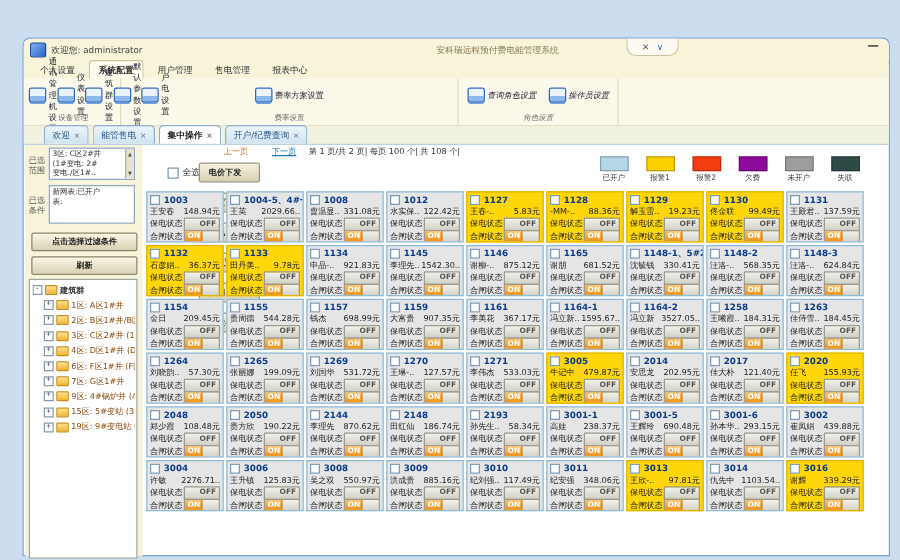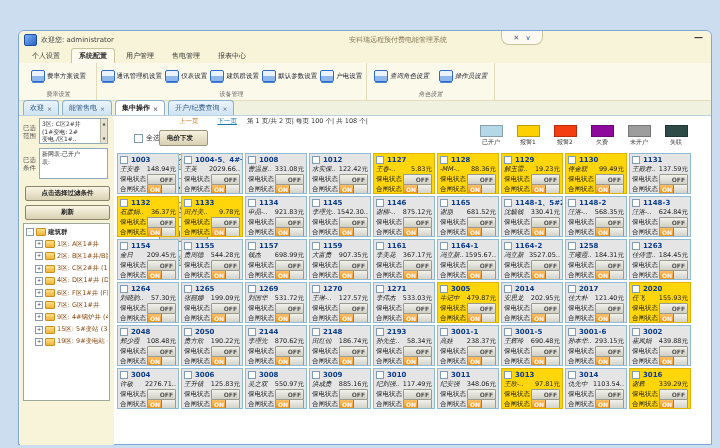--- a/index.html
+++ b/index.html
@@ -32,41 +32,41 @@
   .rgroup:nth-child(2){left:78px;width:270px;}
   .rgroup:nth-child(3){left:348px;width:128px;font-style:italic;}
   .rbtns{display:flex;align-items:center;height:26px;justify-content:space-around;padding:0 2px;}
   .rbtn{display:flex;align-items:center;gap:2px;font-size:6.5px;color:#223;}
   .ricon{width:12px;height:10px;border:1px solid #2e6bc8;border-radius:2px;flex:none;
          background:linear-gradient(#eaf3ff 0 55%,#8fb9ec 55% 100%);
          box-shadow:0 2px 0 -1px #4a84d8;}
   .rglabel{position:absolute;bottom:1px;width:100%;text-align:center;font-size:6px;color:#666;}
   
   .doctabs{position:absolute;left:0;top:70px;width:100%;height:15px;background:#f1f1e0;
-           display:flex;align-items:flex-end;padding-left:4px;box-sizing:border-box;gap:3px;
+           display:flex;align-items:flex-end;padding-left:16px;box-sizing:border-box;gap:3px;
            border-bottom:1px solid #bcd0e0;}
   .dtab{display:inline-flex;align-items:center;gap:3px;font-size:7px;color:#2a5580;
         background:linear-gradient(#eaf4fb,#cfe3f2);border:1px solid #8cb0cc;border-bottom:none;
         border-radius:4px 4px 0 0;padding:2px 6px;}
   .dtab.active{background:#fff;color:#222;font-weight:bold;}
   .dtab .x{font-size:6px;color:#667;}
   
   .sidebar{position:absolute;left:1px;top:85px;width:94px;height:329px;background:#f7f4d9;}
   .sb-label{position:absolute;left:3px;width:15px;font-size:6.5px;color:#555;line-height:8px;}
   .listbox{position:absolute;background:#fff;border:1px solid #92a8bd;font-size:6px;color:#333;
            line-height:7.5px;padding:1px 2px;box-sizing:border-box;overflow:hidden;}
   .lb1{left:19px;top:2px;width:69px;height:26px;}
   .lb2{left:19px;top:32px;width:69px;height:31px;}
   .lb-scroll{position:absolute;right:0;top:0;bottom:0;width:7px;background:#e6e2d2;
              border-left:1px solid #b8b4a0;display:flex;flex-direction:column;justify-content:space-between;
              align-items:center;font-size:4px;color:#555;padding:1px 0;box-sizing:border-box;}
   .sb-btn{position:absolute;left:5px;width:83px;height:13px;font-size:6.5px;font-weight:bold;color:#222;
           background:linear-gradient(#faf6e4,#d9d1b4);border:1px solid#8a8468;border-radius:2px;
           display:flex;align-items:center;justify-content:center;}
-  .treebox{position:absolute;left:3px;top:107px;width:87px;height:178px;background:#fff;
+  .treebox{position:absolute;left:3px;top:107px;width:87px;height:224px;background:#fff;
            border:1px solid #a0a89c;overflow:hidden;box-sizing:border-box;padding:2px 1px 2px 2px;}
   .trow{display:flex;align-items:center;gap:2px;height:12.2px;white-space:nowrap;overflow:hidden;}
   .trow .exp{flex:none;width:6px;height:6px;border:1px solid #8899aa;background:#fff;font-size:5px;
              line-height:5px;text-align:center;color:#335;}
   .trow .fold{flex:none;width:8px;height:6px;background:linear-gradient(#ffe08a,#f0b43c);
               border:1px solid #c89018;border-radius:1px;}
   .trow .tl{font-size:6.5px;color:#8a4a10;}
   .trow.root .tl{color:#333;font-weight:bold;}
   .trow.child{padding-left:9px;}
   
@@ -86,21 +86,21 @@
   
   .grid{position:absolute;left:98px;top:122px;display:grid;grid-template-columns:repeat(9,62px);
         grid-auto-rows:41px;gap:2px;}
   .card{box-sizing:border-box;border:1px solid;padding:1px 2px;overflow:hidden;}
   .card.b{background:#e5e5e5;border-color:#8fbcd4;}
   .card.y{background:#ffd60a;border-color:#dfb400;}
   .c-head{display:flex;align-items:center;gap:3px;height:9px;}
   .c-cb{width:6px;height:6px;background:#fff;border:1px solid #7f9db9;flex:none;}
   .c-num{font-size:7px;font-weight:bold;color:#0b3b8c;white-space:nowrap;}
   .c-line{display:flex;justify-content:space-between;align-items:center;height:10px;font-size:6.5px;color:#222;}
-  .c-name{max-width:30px;overflow:hidden;white-space:nowrap;font-style:italic;}
+  .c-name{max-width:30px;overflow:hidden;white-space:nowrap;}
   .c-amt{white-space:nowrap;}
   .tog{position:relative;width:27px;height:9px;flex:none;border:1px solid #9a9a8e;border-radius:1px;
        background:linear-gradient(#f2f2ec,#cfcfc5);font-size:6px;}
   .tog i{position:absolute;top:50%;transform:translateY(-50%);font-style:normal;font-weight:bold;}
   .tog.off i{right:2px;color:#555;}
   .tog.on::before{content:"";position:absolute;left:0;top:0;bottom:0;width:13px;
                   background:linear-gradient(#ffc066,#ee8d0e);border-right:1px solid #c87400;}
   .tog.on i{left:2px;color:#fff;}
 </style>
 </head>
@@ -124,49 +124,49 @@
       <span class="mtab">用户管理</span>
       <span class="mtab">售电管理</span>
       <span class="mtab">报表中心</span>
     </div>
 
   <div class="ribbon" id="ribbon">
       <div class="rgroup">
         <div class="rbtns">
           <span class="rbtn">
             <span class="ricon"></span>
-            <span>费率方案设置</span>
-          </span>
-        </div>
-        <div class="rglabel">费率设置</div>
+            <span>通讯管理机设置</span>
+          </span>
+          <span class="rbtn">
+            <span class="ricon"></span>
+            <span>仪表设置</span>
+          </span>
+          <span class="rbtn">
+            <span class="ricon"></span>
+            <span>建筑群设置</span>
+          </span>
+          <span class="rbtn">
+            <span class="ricon"></span>
+            <span>默认参数设置</span>
+          </span>
+          <span class="rbtn">
+            <span class="ricon"></span>
+            <span>户电设置</span>
+          </span>
+        </div>
+        <div class="rglabel">设备管理</div>
       </div>
       <div class="rgroup">
         <div class="rbtns">
           <span class="rbtn">
             <span class="ricon"></span>
-            <span>通讯管理机设置</span>
-          </span>
-          <span class="rbtn">
-            <span class="ricon"></span>
-            <span>仪表设置</span>
-          </span>
-          <span class="rbtn">
-            <span class="ricon"></span>
-            <span>建筑群设置</span>
-          </span>
-          <span class="rbtn">
-            <span class="ricon"></span>
-            <span>默认参数设置</span>
-          </span>
-          <span class="rbtn">
-            <span class="ricon"></span>
-            <span>户电设置</span>
-          </span>
-        </div>
-        <div class="rglabel">设备管理</div>
+            <span>费率方案设置</span>
+          </span>
+        </div>
+        <div class="rglabel">费率设置</div>
       </div>
       <div class="rgroup">
         <div class="rbtns">
           <span class="rbtn">
             <span class="ricon"></span>
             <span>查询角色设置</span>
           </span>
           <span class="rbtn">
             <span class="ricon"></span>
             <span>操作员设置</span>

